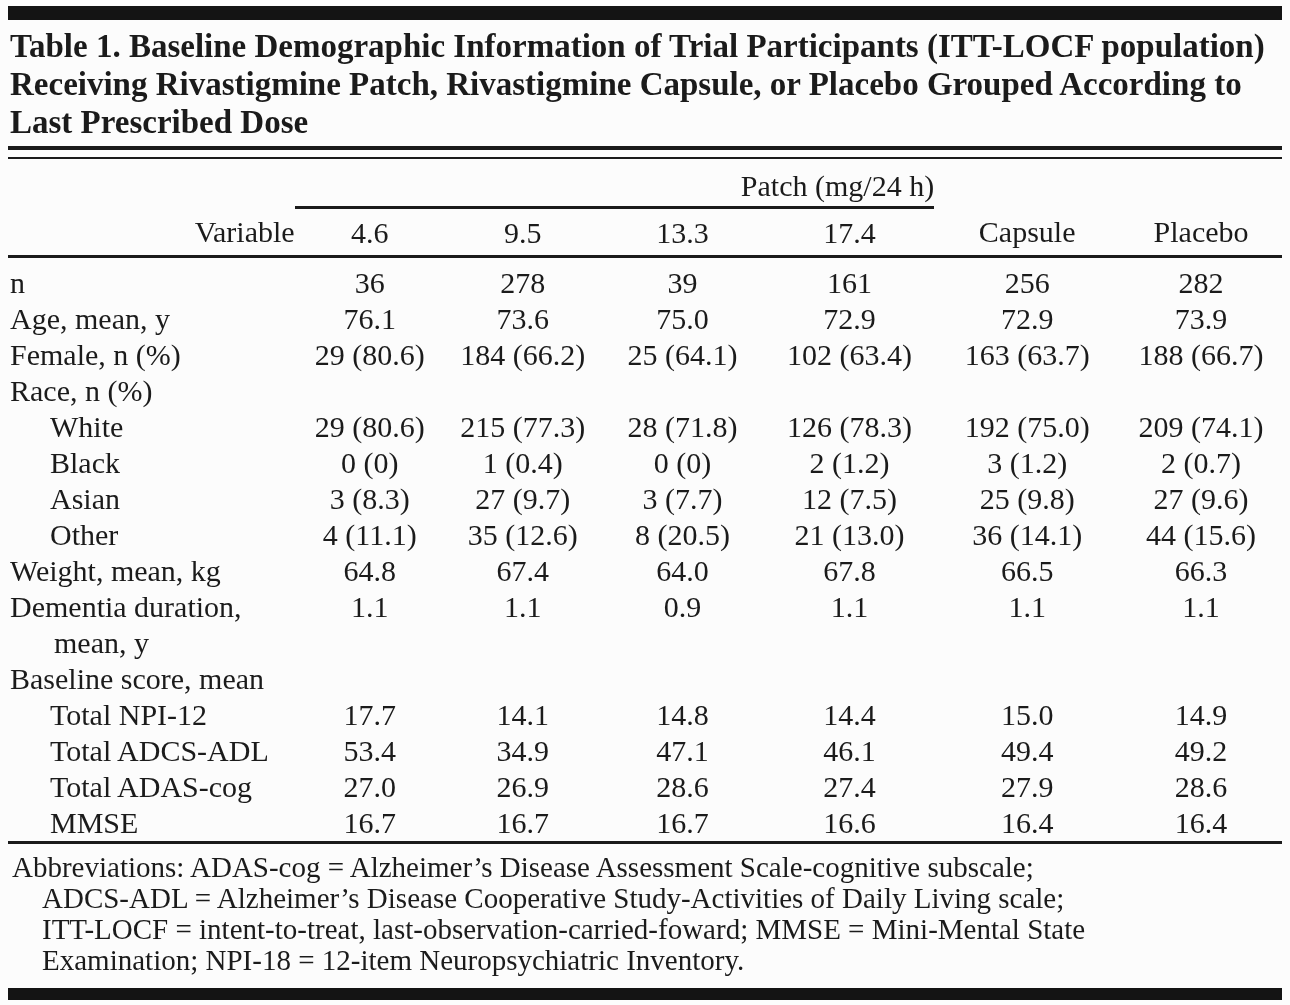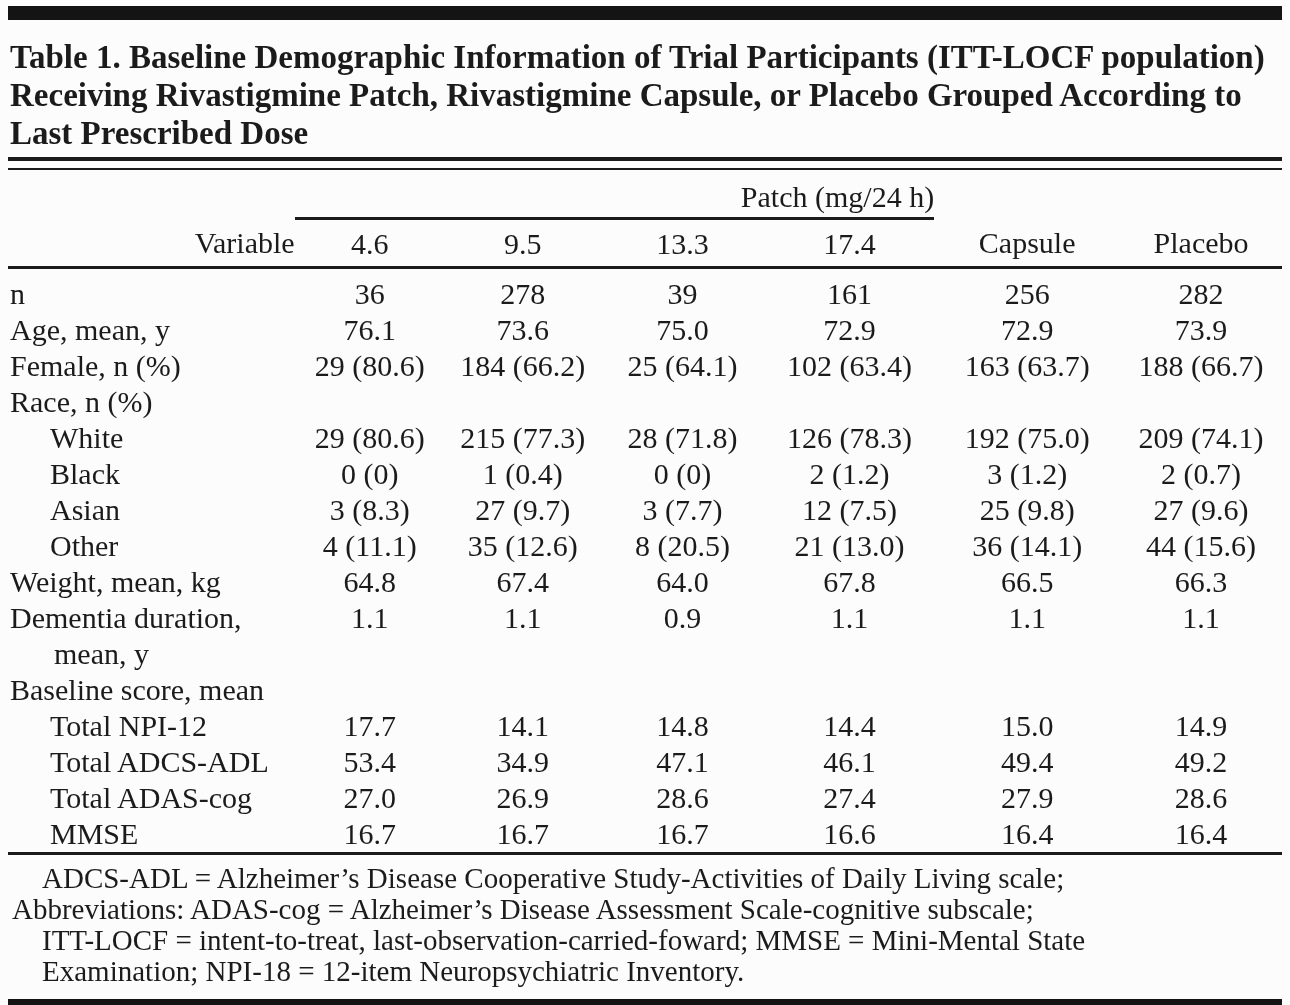--- a/index.html
+++ b/index.html
@@ -10,21 +10,21 @@
     font-family: "Liberation Serif", serif;
     overflow: hidden;
   }
   .page { padding: 6px 8px 0 8px; box-sizing: border-box; }
   .bar { background: #141414; height: 14px; }
   .bar.bottom { height: 12px; margin-top: 2px; }
   .title {
     font-weight: bold;
     font-size: 33px;
     line-height: 38px;
-    padding: 18px 2px 5px 2px;
+    padding: 7px 2px 5px 2px;
   }
   .dbl-rule {
     border-top: 4px solid #1b1b1b;
     border-bottom: 2px solid #1b1b1b;
     height: 7px;
   }
   table {
     width: 100%;
     border-collapse: collapse;
     table-layout: fixed;
@@ -232,20 +232,20 @@
           <td class="num-col">16.7</td>
           <td class="num-col">16.7</td>
           <td class="num-col">16.6</td>
           <td class="num-col">16.4</td>
           <td class="num-col">16.4</td>
         </tr>
       </tbody>
   </table>
 
   <div class="footnote" id="footnote">
+      <div class="footnote-line">Abbreviations: ADAS-cog = Alzheimer’s Disease Assessment Scale-cognitive subscale;</div>
       <div class="footnote-line cont">ADCS-ADL = Alzheimer’s Disease Cooperative Study-Activities of Daily Living scale;</div>
-      <div class="footnote-line">Abbreviations: ADAS-cog = Alzheimer’s Disease Assessment Scale-cognitive subscale;</div>
       <div class="footnote-line cont">ITT-LOCF = intent-to-treat, last-observation-carried-foward; MMSE = Mini-Mental State</div>
       <div class="footnote-line cont">Examination; NPI-18 = 12-item Neuropsychiatric Inventory.</div>
     </div>
 
   <div class="bar bottom"></div>
 </div>
 
 </body></html>

